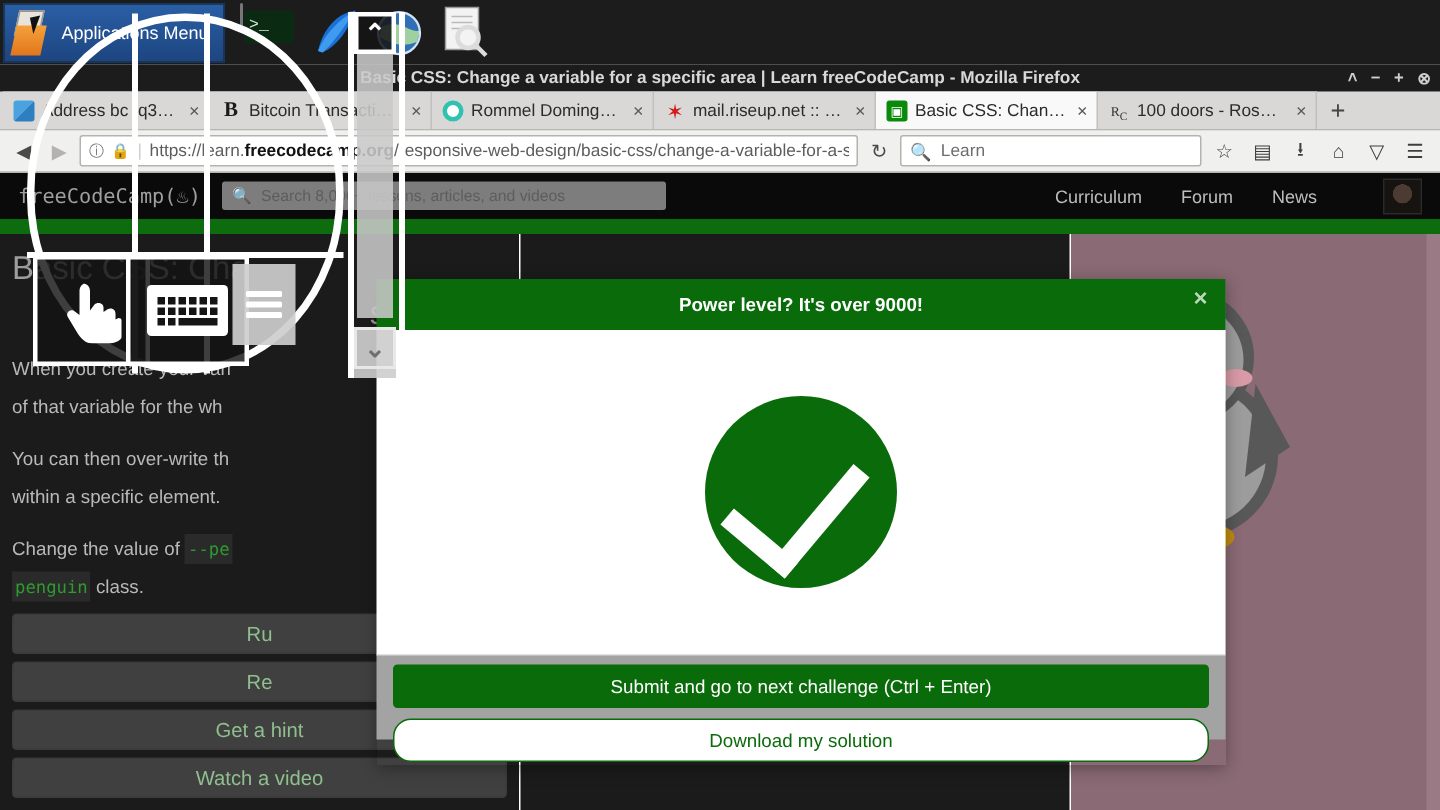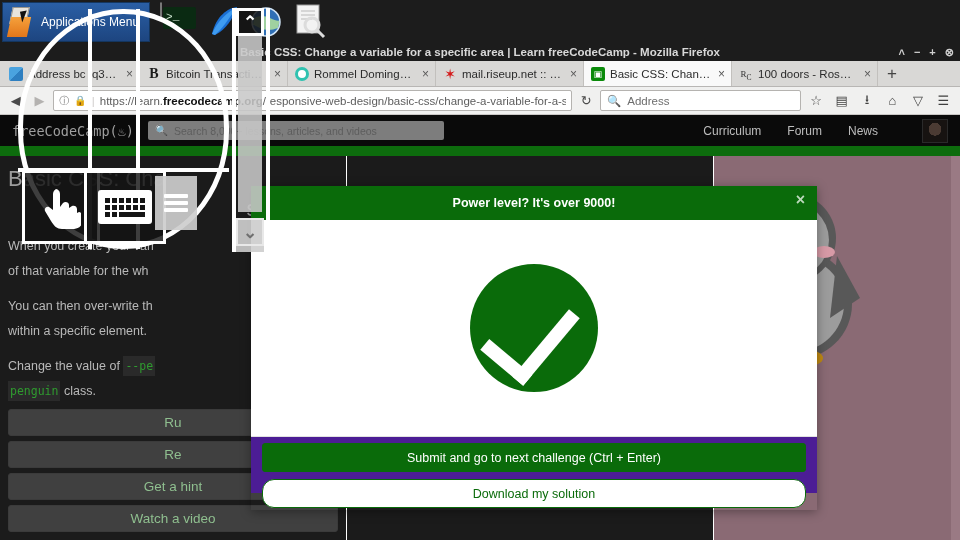--- a/index.html
+++ b/index.html
@@ -209,21 +209,21 @@
                  font-size: 16px; line-height: 20px; }
   #modal-body { height: 216px; background: #fff; display: flex;
                 align-items: center; justify-content: center; }
   .check-circle { width: 128px; height: 128px; border-radius: 50%; background: #0a6b0a;
                   position: relative; }
   .check-circle::after {
     content: ""; position: absolute; left: 32px; top: 26px;
     width: 42px; height: 74px; border: 14px solid #fff;
     border-top: 0; border-left: 0; transform: rotate(40deg);
   }
-  #modal-foot { height: 57px; background: #4c1d95; border-top: 1px solid #e2e2e2;
+  #modal-foot { height: 57px; background: #a3a3a3; border-top: 1px solid #e2e2e2;
                 padding: 6px 11px 0 11px; }
   #btn-submit {
     height: 29px; background: #0a6b0a; color: #fff; border: 1px solid #0a6b0a;
     border-radius: 3px; display: flex; align-items: center; justify-content: center;
     font-size: 12.5px;
   }
   #btn-download {
     margin-top: 7px; height: 29px; background: #fff; color: #0a6b0a;
     border: 1px solid #0a6b0a; border-radius: 12px;
     display: flex; align-items: center; justify-content: center; font-size: 12.5px;
@@ -372,21 +372,21 @@
       <div class="navbtn dim">▶</div>
       <div id="urlbar">
         <span class="info">ⓘ</span>
         <span class="lock">🔒</span>
         <span class="sep">|</span>
         <span class="url"><span>https://learn.</span><b>freecodecamp.org</b><span>/responsive-web-design/basic-css/change-a-variable-for-a-specific-area</span></span>
       </div>
       <div class="navbtn">↻</div>
       <div id="searchbar">
         <span>🔍</span>
-        <span>Address</span>
+        <span>Learn</span>
       </div>
       <div class="tool-ico">☆</div>
       <div class="tool-ico">▤</div>
       <div class="tool-ico">⭳</div>
       <div class="tool-ico">⌂</div>
       <div class="tool-ico">▽</div>
       <div class="tool-ico">☰</div>
     </div>
 
     <div id="page">

